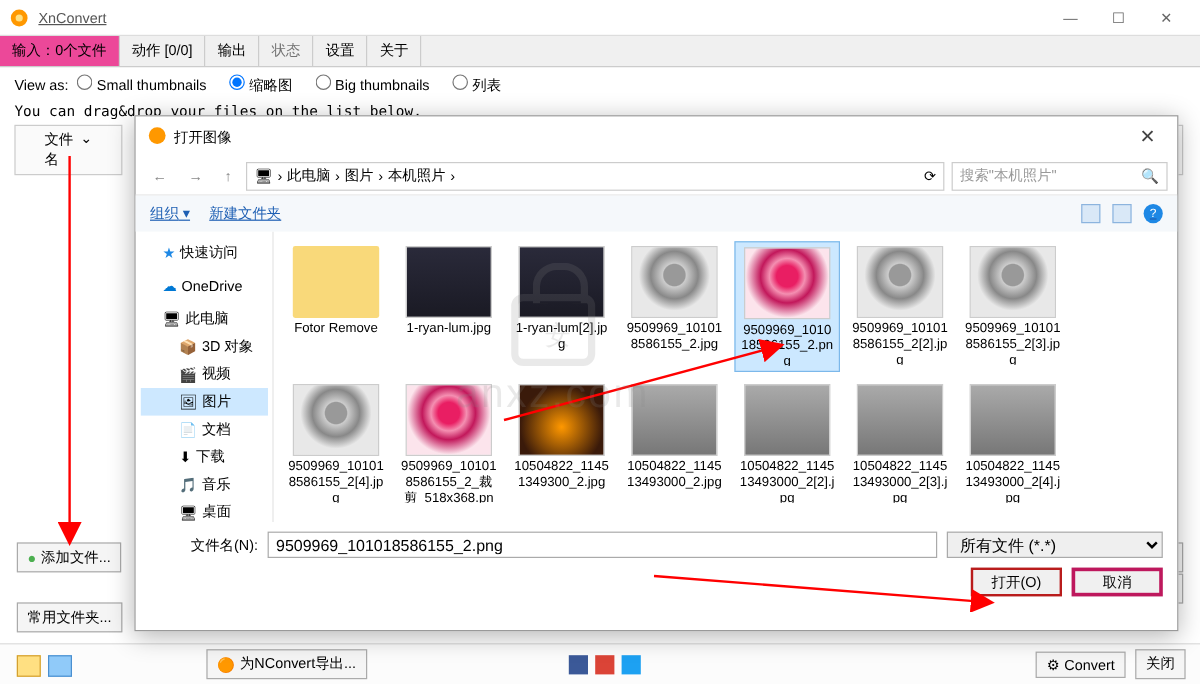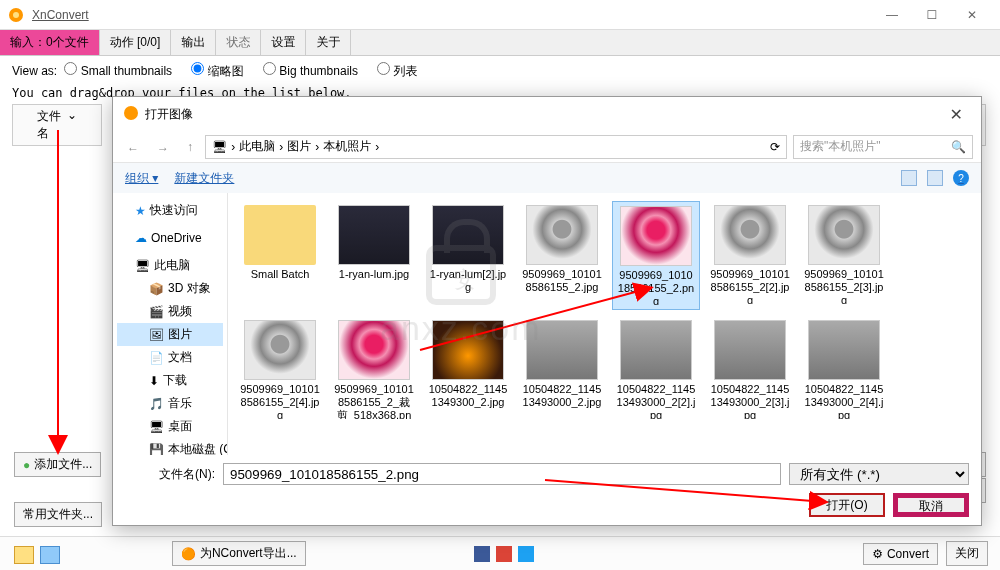--- a/index.html
+++ b/index.html
@@ -49,25 +49,25 @@
 .tree-item.ind { padding-left: 32px; }
 .tree-item.sel { background: #cde8ff; }
 
 .files { flex: 1; padding: 8px; overflow-y: auto; display: flex; flex-wrap: wrap; gap: 6px; align-content: flex-start; }
 .file-item { width: 88px; display: flex; flex-direction: column; align-items: center; padding: 4px; }
 .file-item.selected { background: #cce8ff; border: 1px solid #7cb8ea; }
 .thumb { width: 72px; height: 60px; border: 1px solid #ccc; background: #eee; display: flex; align-items: center; justify-content: center; overflow: hidden; position: relative; }
 .thumb.folder { border: none; background: #f9d97a; border-radius: 2px; }
 .fname { font-size: 11px; text-align: center; margin-top: 3px; line-height: 1.2; word-break: break-all; max-height: 36px; overflow: hidden; }
 
-.dlg-footer { padding: 8px 12px 8px; display: flex; flex-direction: column; gap: 8px; }
+.dlg-footer { padding: 8px 12px 28px; display: flex; flex-direction: column; gap: 8px; }
 .footer-row { display: flex; align-items: center; gap: 8px; }
 .fname-input { flex: 1; border: 1px solid #aaa; height: 22px; padding: 0 6px; }
 .filter { width: 180px; border: 1px solid #aaa; height: 22px; padding: 0 6px; }
-.dlg-btn { width: 76px; height: 24px; border: 5px solid #be185d; background: #f0f0f0; font-size: 12px; }
+.dlg-btn { width: 76px; height: 24px; border: 3px solid #be185d; background: #f0f0f0; font-size: 12px; }
 .dlg-btn.primary { border: 2px solid #b91c1c; }
 
 
 .arrow { position: absolute; pointer-events: none; }
 
 
 .watermark { position: absolute; left: 380px; top: 245px; opacity: 0.18; display: flex; flex-direction: column; align-items: center; pointer-events: none; }
 .wm-lock { width: 70px; height: 60px; border: 6px solid #888; border-radius: 10px; position: relative; }
 .wm-lock::before { content: ''; position: absolute; top: -32px; left: 12px; width: 34px; height: 28px; border: 6px solid #888; border-bottom: none; border-radius: 20px 20px 0 0; }
 .wm-text { font-size: 34px; color: #888; letter-spacing: 2px; margin-top: 4px; }
@@ -273,21 +273,21 @@
       <div class="tree-item ind">
           <span>💾</span>
           <span>本地磁盘 (C:)</span>
         </div>
 
     </div>
 
     <div class="files" id="files-container">
         <div class="file-item">
           <div class="thumb folder"></div>
-          <div class="fname">Small Batch</div>
+          <div class="fname">Fotor Remove</div>
         </div>
         <div class="file-item">
           <div class="thumb dark-photo"></div>
           <div class="fname">1-ryan-lum.jpg</div>
         </div>
         <div class="file-item">
           <div class="thumb dark-photo"></div>
           <div class="fname">1-ryan-lum[2].jpg</div>
         </div>
         <div class="file-item">

